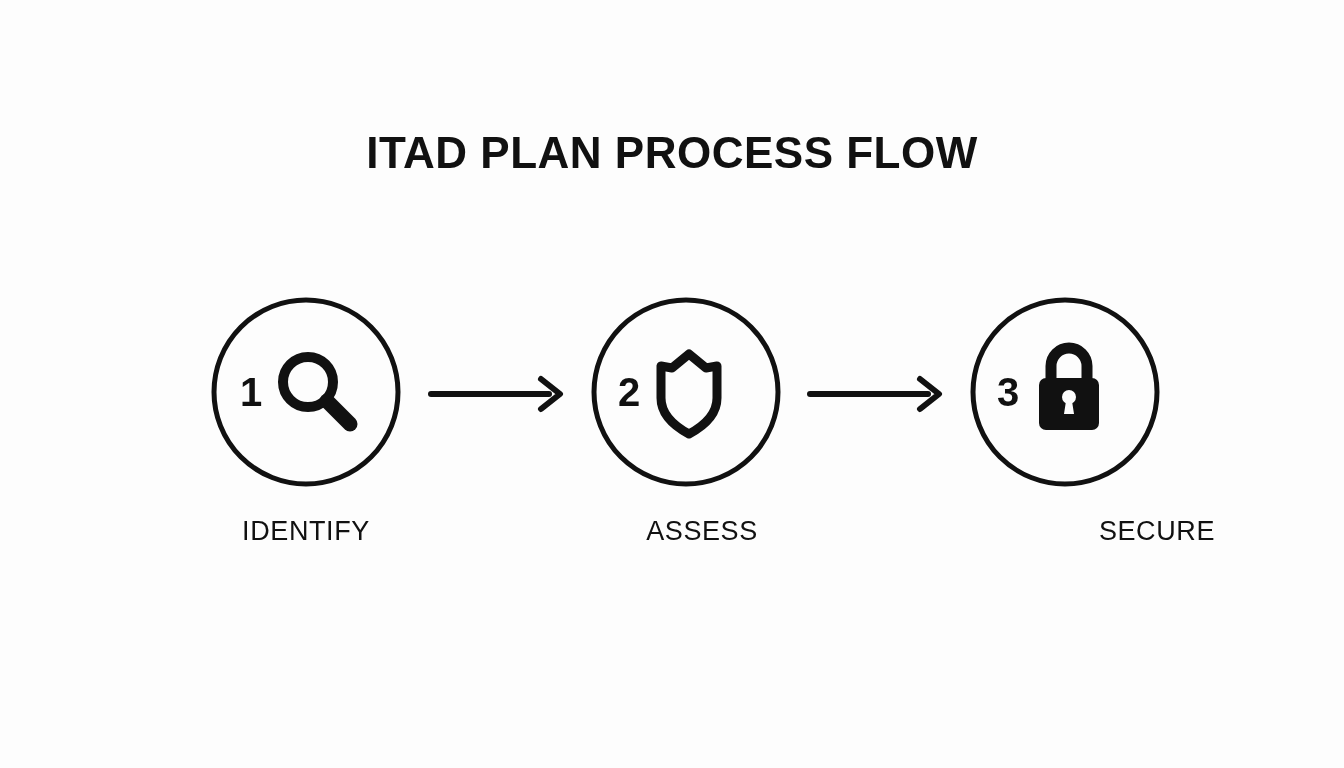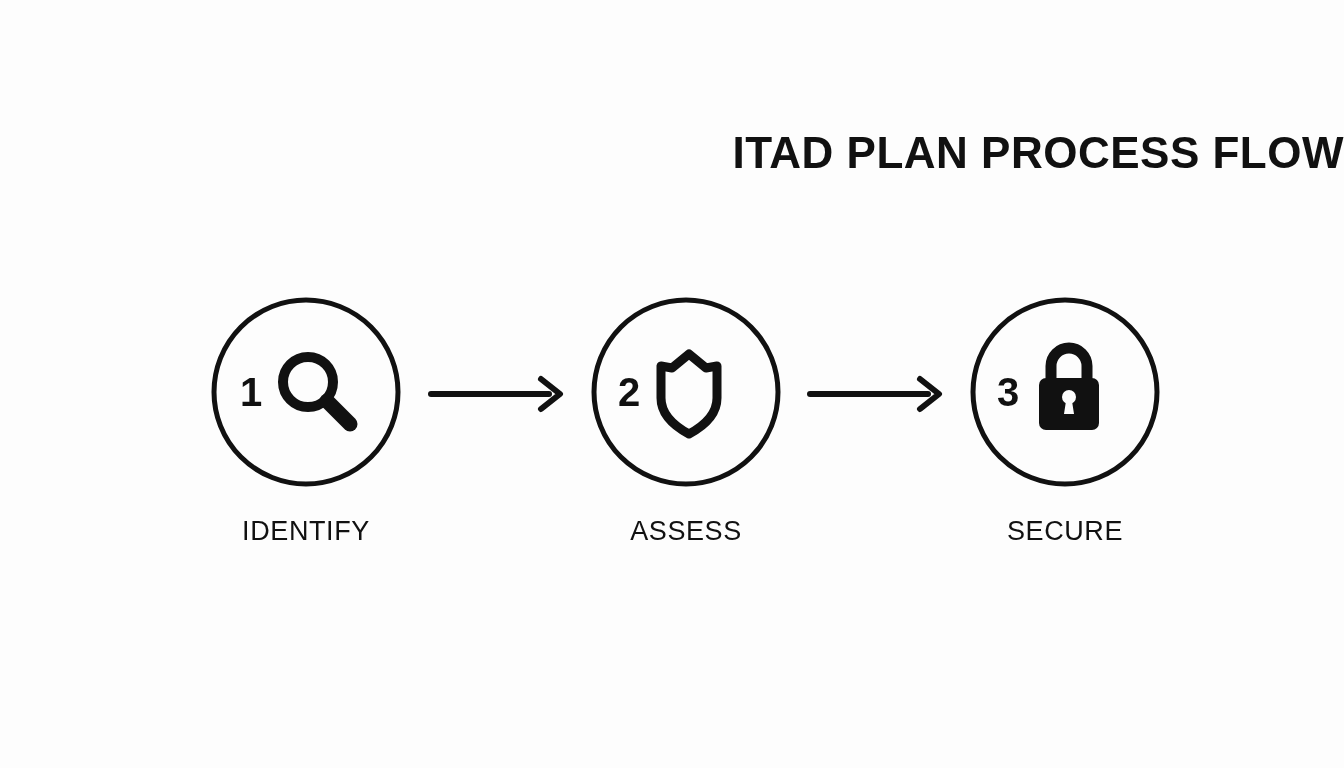--- a/index.html
+++ b/index.html
@@ -18,21 +18,21 @@
     position: relative;
     width: 1344px;
     height: 768px;
     background: #fdfdfd;
   }
   .title {
     position: absolute;
     top: 128px;
     left: 0;
     width: 1344px;
-    text-align: right;
+    text-align: center;
     font-size: 44px;
     font-weight: 700;
     letter-spacing: 0.5px;
     color: #111111;
     white-space: nowrap;
   }
   .flow {
     position: absolute;
     top: 296px;
     left: 0;
@@ -72,22 +72,22 @@
     top: 516px;
     width: 300px;
     text-align: center;
     font-size: 27px;
     font-weight: 400;
     letter-spacing: 0.6px;
     color: #111111;
     white-space: nowrap;
   }
   .label-1 { left: 156px; }
-  .label-2 { left: 536px; }
-  .label-3 { left: 915px; }
+  .label-2 { left: 552px; }
+  .label-3 { left: 915px; text-align: right; }
 </style>
 </head>
 <body>
 
 <div class="canvas">
 
   <div class="title">ITAD PLAN PROCESS FLOW</div>
 
   <div class="flow">
 

